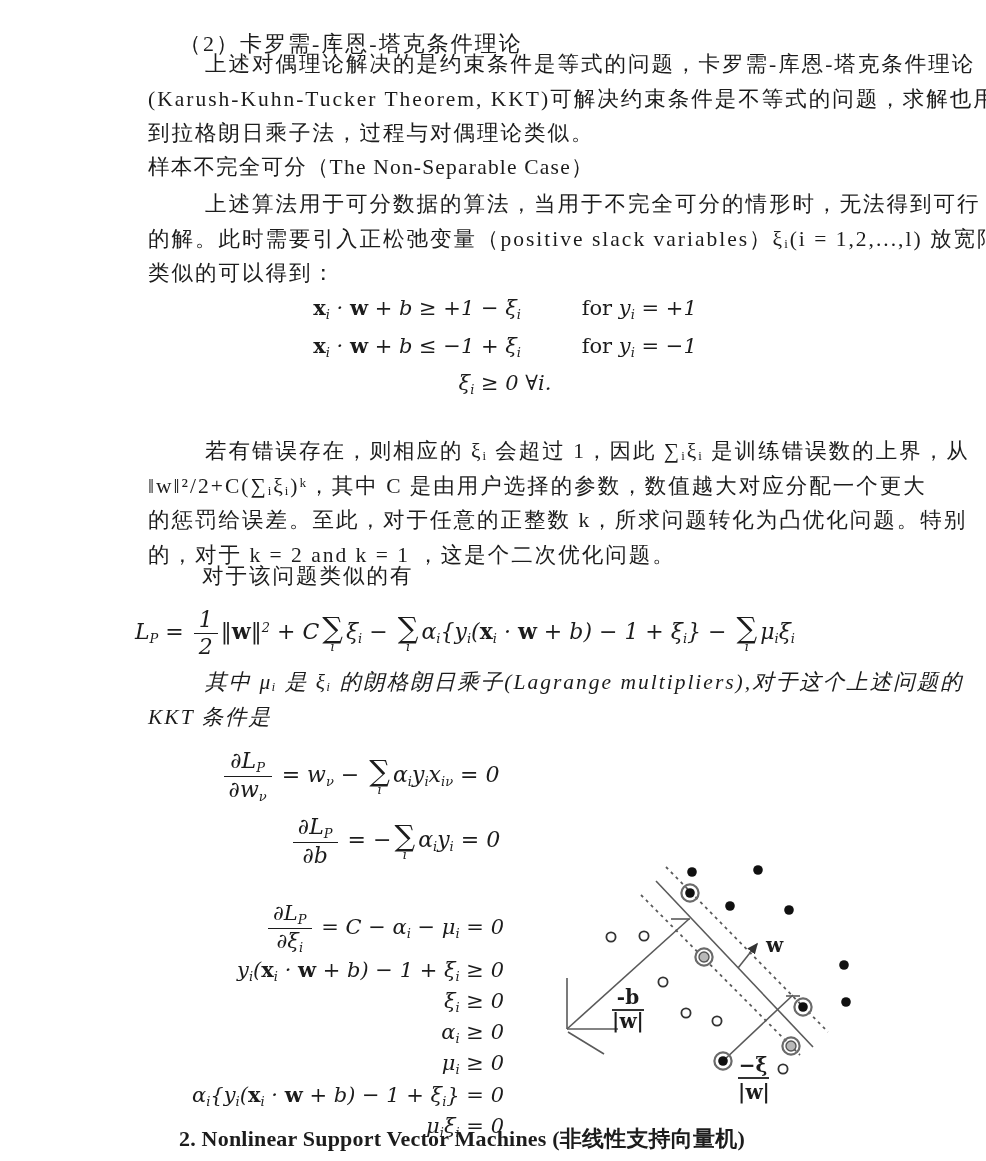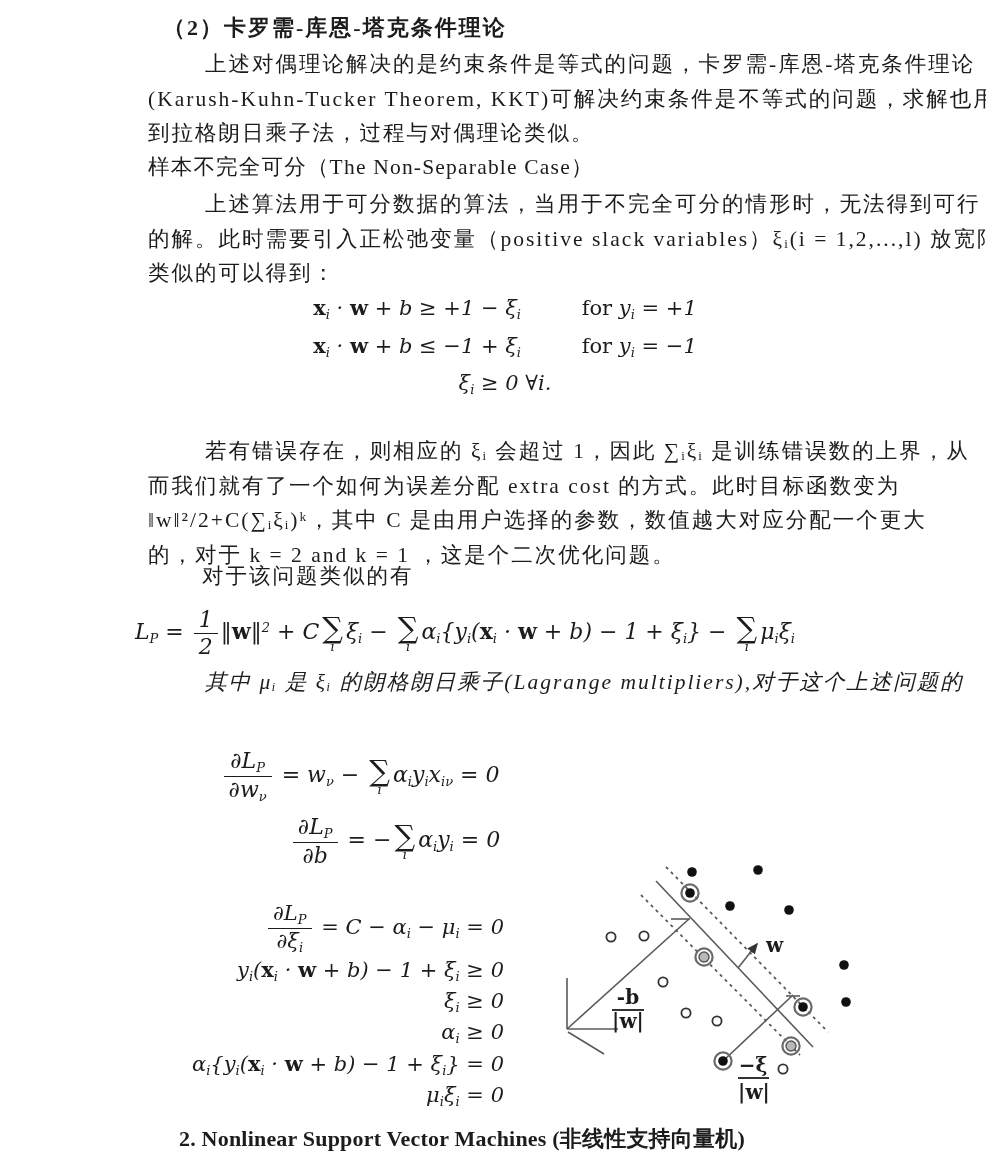--- a/index.html
+++ b/index.html
@@ -1,21 +1,21 @@
 <!DOCTYPE html>
 <html><head>
 <meta charset="utf-8">
 <style>
   html,body{margin:0;padding:0;background:#fff;}
   .page{position:relative;width:986px;height:1161px;background:#ffffff;overflow:hidden;
         font-family:"Liberation Serif","DejaVu Serif",serif;color:#1c1c1c;}
   .line{white-space:nowrap;}
   .cn{font-size:21.5px;letter-spacing:2px;line-height:34.6px;}
   .indent{padding-left:57px;}
-  h1.sec{position:absolute;left:163px;top:13px;margin:0;font-size:22px;font-weight:bold;
+  h1.sec{position:absolute;left:163px;top:13px;margin:16px;font-size:22px;font-weight:normal;
          letter-spacing:2px;white-space:nowrap;}
   .sub{position:absolute;left:148px;top:152px;font-size:21.5px;letter-spacing:1.2px;white-space:nowrap;}
   .p1{position:absolute;left:148px;top:47px;}
   .p2{position:absolute;left:148px;top:187px;}
   .p3{position:absolute;left:148px;top:386px;margin-top:48px;}
   .p4{position:absolute;left:202px;top:559px;}
   .p5{position:absolute;left:148px;top:665px;font-style:italic;}
   .footer{position:absolute;left:163px;top:1124px;font-size:22px;font-weight:bold;
           letter-spacing:0.2px;white-space:nowrap;margin-left:16px;}
   
@@ -76,45 +76,47 @@
   </div>
 
   <div class="eqc">
     <div class="row math"><span class="vec">x</span><sub>i</sub> · <span class="vec">w</span> + b ≥ +1 − ξ<sub>i</sub><span class="qs"></span> <span class="rm">for</span> y<sub>i</sub> = +1</div>
     <div class="row math"><span class="vec">x</span><sub>i</sub> · <span class="vec">w</span> + b ≤ −1 + ξ<sub>i</sub><span class="qs"></span> <span class="rm">for</span> y<sub>i</sub> = −1</div>
     <div class="row math">ξ<sub>i</sub> ≥ 0 ∀i.</div>
   </div>
 
   <div class="p3">
     <div class="line cn indent">若有错误存在，则相应的 ξᵢ 会超过 1，因此 ∑ᵢξᵢ 是训练错误数的上界，从</div>
-    <div class="line cn">而我们就有了一个如何为误差分配 extra cost 的方式。此时目标函数变为</div>
     <div class="line cn">‖w‖²/2+C(∑ᵢξᵢ)ᵏ，其中 C 是由用户选择的参数，数值越大对应分配一个更大</div>
+    <div class="line cn">的惩罚给误差。至此，对于任意的正整数 k，所求问题转化为凸优化问题。特别</div>
     <div class="line cn">的，对于 k = 2 and k = 1 ，这是个二次优化问题。</div>
   </div>
 
   <div class="p4">
     <div class="line cn">对于该问题类似的有</div>
   </div>
 
   <div class="lag math">L<sub>P</sub> = <span class="fr"><span class="num">1</span><span class="den">2</span></span>‖<span class="vec">w</span>‖<sup>2</sup> + C<span class="sum"><span class="sig">∑</span><span class="lim">i</span></span>ξ<sub>i</sub> − <span class="sum"><span class="sig">∑</span><span class="lim">i</span></span>α<sub>i</sub>{y<sub>i</sub>(<span class="vec">x</span><sub>i</sub> · <span class="vec">w</span> + b) − 1 + ξ<sub>i</sub>} − <span class="sum"><span class="sig">∑</span><span class="lim">i</span></span>μ<sub>i</sub>ξ<sub>i</sub></div>
 
   <div class="p5">
     <div class="line cn indent">其中 μᵢ 是 ξᵢ 的朗格朗日乘子(Lagrange multipliers),对于这个上述问题的</div>
+    <div class="line cn">KKT 条件是</div>
   </div>
 
   <div class="kkt1">
     <div class="eq e1 math"><span class="fr"><span class="num">∂L<sub>P</sub></span><span class="den">∂w<sub>ν</sub></span></span> = w<sub>ν</sub> − <span class="sum"><span class="sig">∑</span><span class="lim">i</span></span>α<sub>i</sub>y<sub>i</sub>x<sub>iν</sub> = 0</div>
     <div class="eq e2 math"><span class="fr"><span class="num">∂L<sub>P</sub></span><span class="den">∂b</span></span> = −<span class="sum"><span class="sig">∑</span><span class="lim">i</span></span>α<sub>i</sub>y<sub>i</sub> = 0</div>
   </div>
 
   <div class="kkt2">
     <div class="row frrow math"><span class="fr"><span class="num">∂L<sub>P</sub></span><span class="den">∂ξ<sub>i</sub></span></span> = C − α<sub>i</sub> − μ<sub>i</sub> = 0</div>
     <div class="row math">y<sub>i</sub>(<span class="vec">x</span><sub>i</sub> · <span class="vec">w</span> + b) − 1 + ξ<sub>i</sub> ≥ 0</div>
     <div class="row math">ξ<sub>i</sub> ≥ 0</div>
     <div class="row math">α<sub>i</sub> ≥ 0</div>
+    <div class="row math">μ<sub>i</sub> ≥ 0</div>
     <div class="row math">α<sub>i</sub>{y<sub>i</sub>(<span class="vec">x</span><sub>i</sub> · <span class="vec">w</span> + b) − 1 + ξ<sub>i</sub>} = 0</div>
     <div class="row math">μ<sub>i</sub>ξ<sub>i</sub> = 0</div>
   </div>
 
   <svg id="fig-svg" width="400" height="280" viewBox="0 0 400 280">
     <defs>
       <marker id="ah" markerWidth="10" markerHeight="8" refX="6" refY="3" orient="auto">
         <path d="M0,0 L7,3 L0,6 z" fill="#333"></path>
       </marker>
     </defs>

